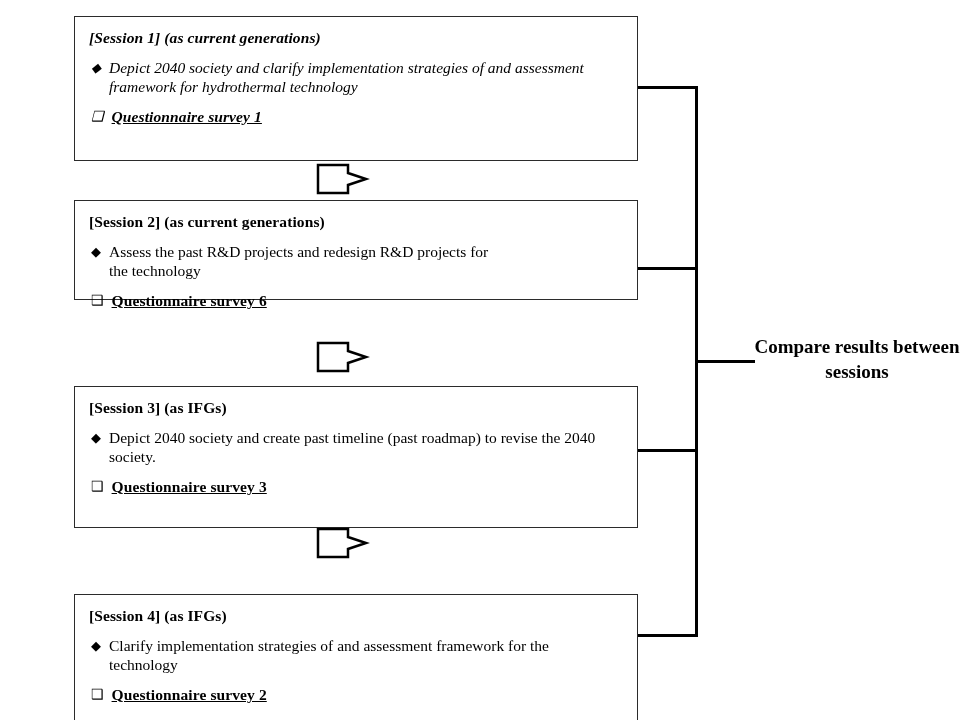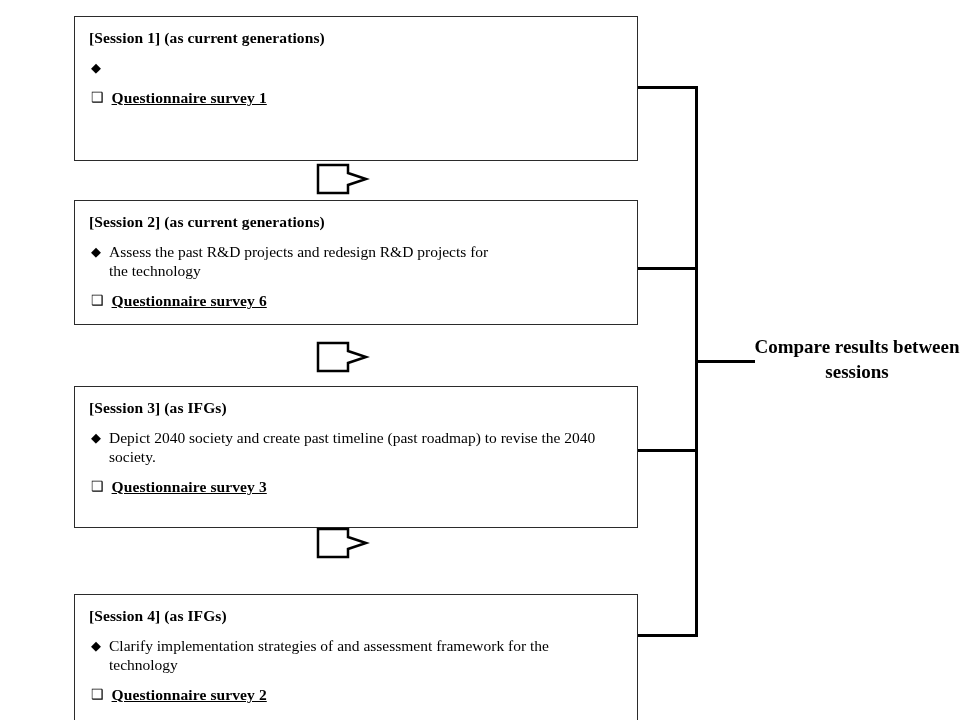--- a/index.html
+++ b/index.html
@@ -82,38 +82,39 @@
     line-height: 25px;
     text-align: center;
     width: 210px;
   }
 </style>
 </head>
 <body>
 
 <div id="canvas">
 
-  <div class="session-box" style="left:74px; top:16px; width:564px; height:145px;">
+  <div class="session-box" style="left:74px; top:16px; width:564px; height:145px;font-style:italic;">
     <div class="session-title">[Session 1]  (as current generations)</div>
     <div class="bullet-row">
       <span class="bullet-glyph">◆</span>
+      <span class="bullet-text" style="max-width:480px;">Depict 2040 society and clarify implementation  strategies of and assessment framework for hydrothermal  technology</span>
     </div>
     <div class="bullet-row">
       <span class="bullet-glyph square">❑</span>
       <span class="bullet-text survey">Questionnaire survey 1</span>
     </div>
   </div>
 
   <div class="down-arrow" style="left:296px; top:163px;">
     <svg width="84" height="32" viewBox="0 0 84 32">
       <polygon points="22,2 52,2 52,10 70,16 52,22 52,30 22,30 22,16" fill="#ffffff" stroke="#000000" stroke-width="2.5" stroke-linejoin="miter"></polygon>
     </svg>
   </div>
 
-  <div class="session-box" style="left:74px; top:200px; width:564px; height:125px;">
+  <div class="session-box" style="left:74px; top:200px; width:564px; height:100px;">
     <div class="session-title">[Session 2] (as current generations)</div>
     <div class="bullet-row">
       <span class="bullet-glyph">◆</span>
       <span class="bullet-text" style="max-width:400px;">Assess the past  R&amp;D projects and redesign R&amp;D projects for the technology</span>
     </div>
     <div class="bullet-row">
       <span class="bullet-glyph square">❑</span>
       <span class="bullet-text survey">Questionnaire survey 6</span>
     </div>
   </div>

